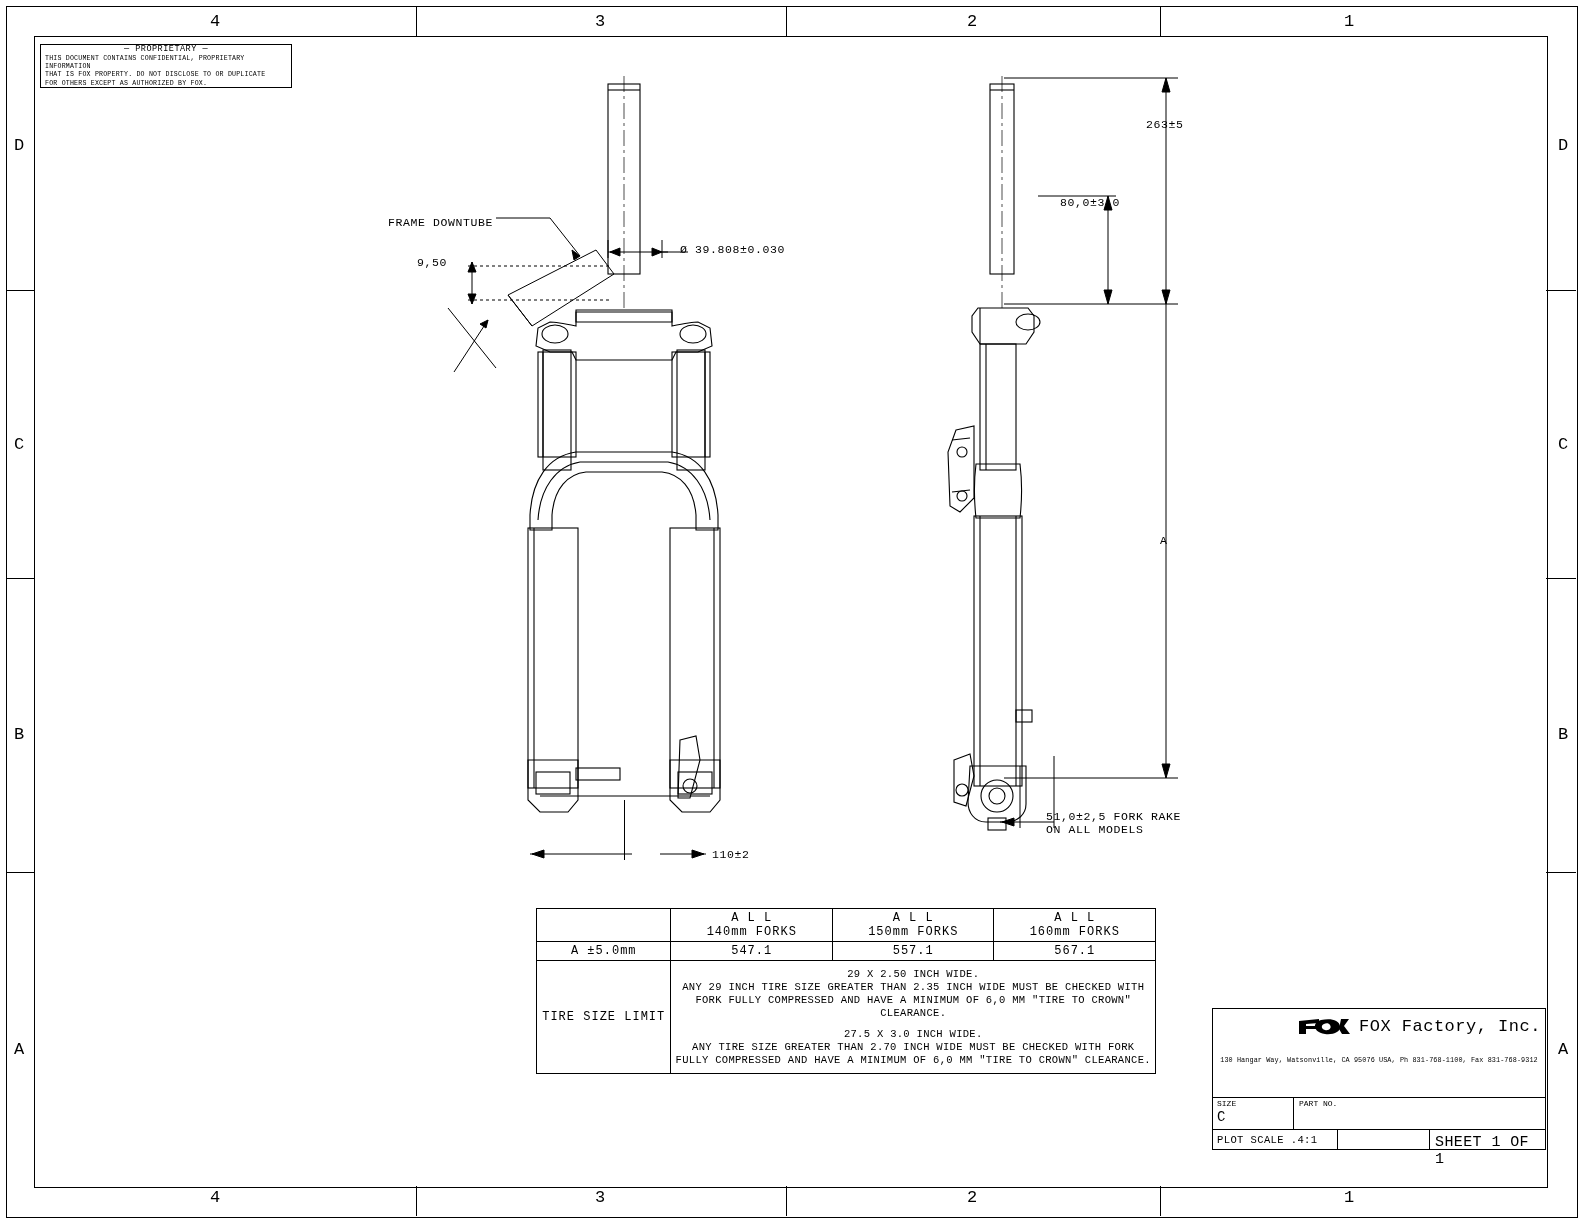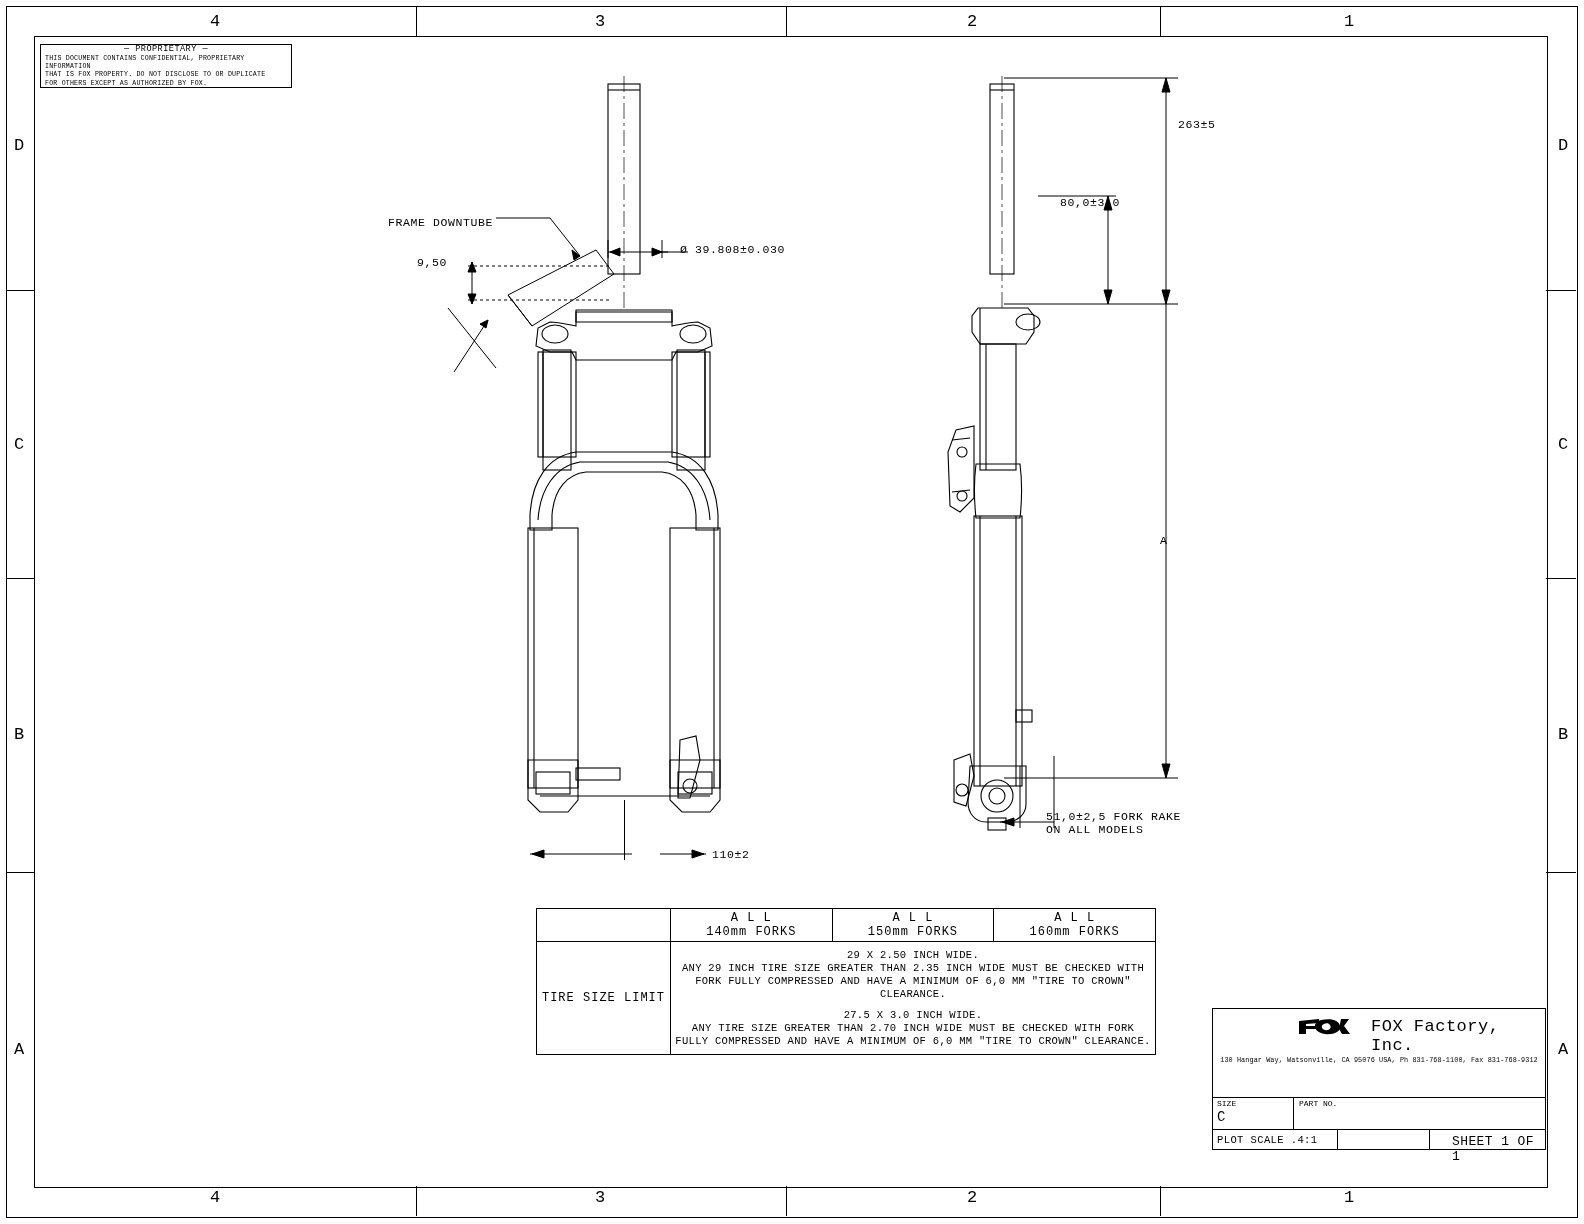--- a/index.html
+++ b/index.html
@@ -237,36 +237,42 @@
       <polygon points="176,712 172,698 180,698" fill="#000"></polygon>
       <line x1="14" y1="712" x2="188" y2="712"></line>
 
       <line x1="10" y1="756" x2="64" y2="756"></line>
       <polygon points="12,756 24,752 24,760" fill="#000"></polygon>
       <line x1="30" y1="700" x2="30" y2="762"></line>
       <line x1="64" y1="690" x2="64" y2="762"></line>
     </g>
   </svg>
 
-  <div class="dim" style="left:1146px;top:118px;margin-left:32px;">263±5</div>
+  <div class="dim" style="left:1146px;top:118px;">263±5</div>
   <div class="dim" style="left:1060px;top:196px;">80,0±3,0</div>
   <div class="dim" style="left:1160px;top:534px;">A</div>
   <div class="dim" style="left:1046px;top:810px;width:170px;white-space:pre-line;line-height:13px;">51,0±2,5 FORK RAKE
 ON ALL MODELS</div>
 
   <table class="spec-table">
     <tbody>
         <tr>
       <td style="width:132px;border-left:1px solid #000;"></td>
       <td style="width:162px;white-space:pre-line;">A L L
 140mm FORKS</td>
       <td style="width:162px;white-space:pre-line;">A L L
 150mm FORKS</td>
       <td style="width:162px;white-space:pre-line;">A L L
 160mm FORKS</td>
+    </tr>
+    <tr>
+      <td>A  ±5.0mm</td>
+      <td>547.1</td>
+      <td>557.1</td>
+      <td>567.1</td>
     </tr>
     <tr>
       <td style="height:108px;">TIRE SIZE LIMIT</td>
       <td class="small" colspan="3">
         <div>29 X 2.50 INCH WIDE.</div>
         <div>ANY 29 INCH TIRE SIZE GREATER THAN 2.35 INCH WIDE MUST BE CHECKED WITH</div>
         <div>FORK FULLY COMPRESSED AND HAVE A MINIMUM OF 6,0 MM "TIRE TO CROWN" CLEARANCE.</div>
         <div style="height:8px;"></div>
         <div>27.5 X 3.0 INCH WIDE.</div>
         <div>ANY TIRE SIZE GREATER THAN 2.70 INCH WIDE MUST BE CHECKED WITH FORK</div>
@@ -279,34 +285,34 @@
   <div class="tb">
 
     <div style="position:absolute;left:0;top:0;width:332px;height:44px;">
       <svg class="abs" style="left:84px;top:8px;" width="54" height="20" viewBox="0 0 54 20">
         <g fill="#000">
           <path d="M2,4 L22,2 L22,6 L9,7 L9,9 L20,9 L20,12 L9,12 L9,17 L2,17 Z"></path>
           <path d="M24,3 C34,1 42,3 43,9 C44,15 36,18 28,17 C21,16 17,12 18,8 C19,5 21,4 24,3 Z M27,7 C24,8 24,12 28,13 C32,14 35,11 33,8 C32,6 29,6 27,7 Z"></path>
           <path d="M44,2 L52,2 L47,9 L53,17 L45,17 L42,12 Z"></path>
         </g>
       </svg>
-      <div class="tb-txt" style="position:absolute;left:146px;top:8px;font-size:17px;letter-spacing:.5px;margin-left:12px;">FOX  Factory,  Inc.</div>
+      <div class="tb-txt" style="position:absolute;left:146px;top:8px;font-size:17px;letter-spacing:.5px;">FOX  Factory,  Inc.</div>
       <div class="tb-txt" style="position:absolute;left:6px;top:32px;width:320px;text-align:center;font-size:6.8px;letter-spacing:.1px;margin-top:15px;">130 Hangar Way, Watsonville, CA 95076 USA, Ph 831-768-1100, Fax 831-768-9312</div>
     </div>
 
 
     <div class="tb-row" style="top:88px;height:32px;">
       <div style="position:absolute;left:80px;top:0;width:1px;height:32px;background:#000;"></div>
       <div class="tb-txt" style="position:absolute;left:4px;top:1px;font-size:8px;">SIZE</div>
       <div class="tb-txt" style="position:absolute;left:4px;top:11px;font-size:14px;">C</div>
       <div class="tb-txt" style="position:absolute;left:86px;top:1px;font-size:8px;">PART NO.</div>
       <div class="tb-txt" style="position:absolute;left:86px;top:13px;font-size:11px;"></div>
     </div>
 
     <div class="tb-row" style="top:120px;height:20px;">
       <div style="position:absolute;left:124px;top:0;width:1px;height:20px;background:#000;"></div>
       <div style="position:absolute;left:216px;top:0;width:1px;height:20px;background:#000;"></div>
       <div class="tb-txt" style="position:absolute;left:4px;top:4px;font-size:10.5px;letter-spacing:.4px;">PLOT SCALE  .4:1</div>
-      <div class="tb-txt" style="position:absolute;left:239px;top:4px;font-size:13px;letter-spacing:.4px;">SHEET 1 OF 1</div>
+      <div class="tb-txt" style="position:absolute;left:222px;top:4px;font-size:15px;letter-spacing:.4px;">SHEET 1 OF 1</div>
     </div>
   </div>
 
 </div>
 
 </body></html>

